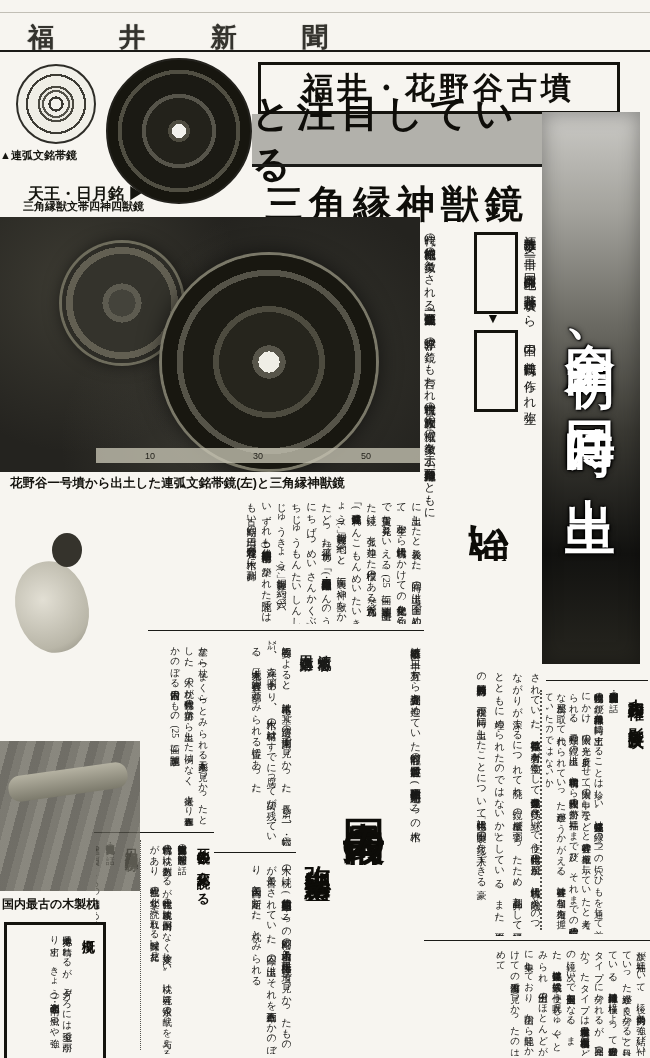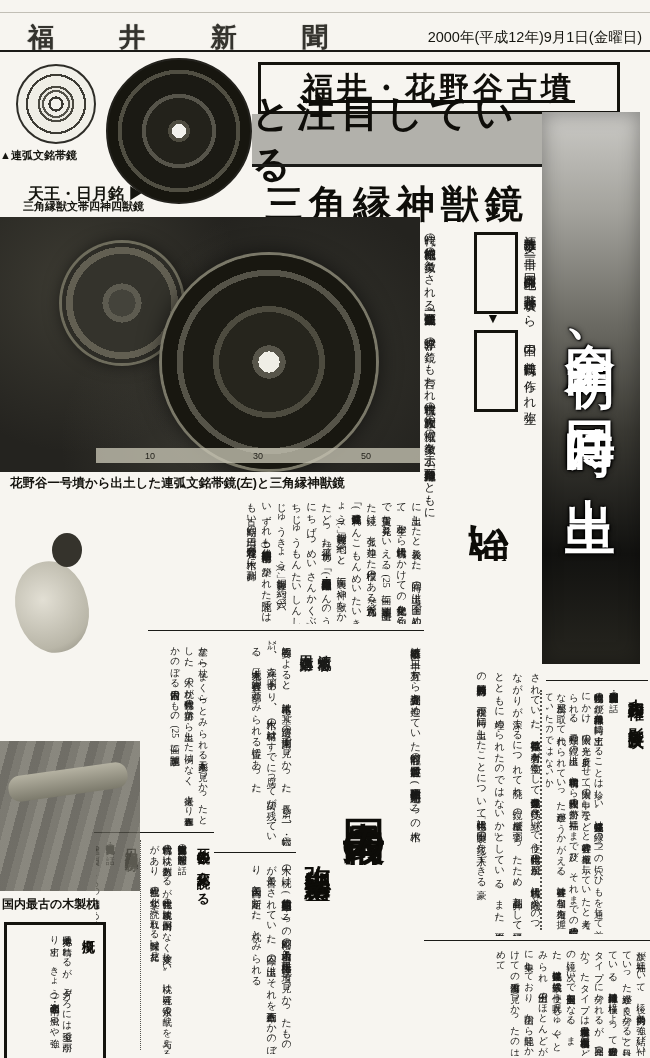--- a/index.html
+++ b/index.html
@@ -59,30 +59,29 @@
 <div id="page">
 
   <div class="abs" style="left:0;top:12px;width:650px;height:1px;background:#c2bfb6;"></div>
 
   <div class="abs masthead" style="left:28px;top:20px;width:300px;height:30px;">
     <span>福</span>
     <span>井</span>
     <span>新</span>
     <span>聞</span>
   </div>
-  <div class="abs dateline" style="left:360px;top:28px;width:282px;">2000年(平成12年)9月1日(金曜日)</div>
   <div class="abs rule" style="left:0;top:50px;width:650px;height:2px;"></div>
 
   <div class="abs figc fig-small" style="left:16px;top:64px;width:76px;height:76px;"></div>
   <div class="abs figcap" style="left:0;top:148px;width:112px;font-size:11px;">▲連弧文銘帯鏡</div>
   <div class="abs figc fig-large" style="left:106px;top:58px;width:142px;height:142px;"></div>
   <div class="abs figcap" style="left:14px;top:184px;width:130px;text-align:right;font-size:16px;">天王・日月銘 ▶</div>
   <div class="abs figcap" style="left:14px;top:199px;width:130px;text-align:right;font-size:11px;">三角縁獣文帯四神四獣鏡</div>
 
-  <div class="abs kicker sans" style="left:258px;top:62px;width:356px;height:46px;text-decoration:underline;">福井・花野谷古墳</div>
+  <div class="abs kicker sans" style="left:258px;top:62px;width:356px;height:46px;">福井・花野谷古墳</div>
   <div class="abs deck sans" style="left:252px;top:114px;width:290px;height:50px;background:#b2b1ab;">と注目している</div>
   <div class="abs rule" style="left:252px;top:164px;width:290px;height:3px;"></div>
   <div class="abs deck sans" style="left:252px;top:167px;width:290px;height:50px;margin-top:12px;">三角縁神獣鏡</div>
 
   <div class="abs banner" style="left:542px;top:112px;width:98px;height:552px;">
     <div class="banner-text sans">全国初、同時に出土</div>
   </div>
 
   <div class="abs photo1" style="left:0;top:217px;width:420px;height:255px;">
     <div class="p1tex"></div>

